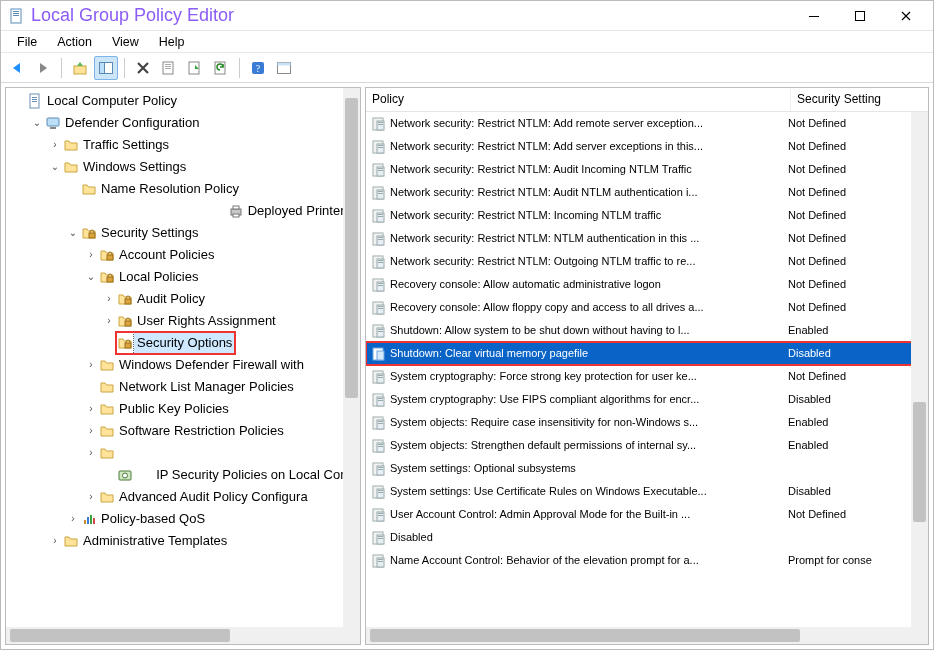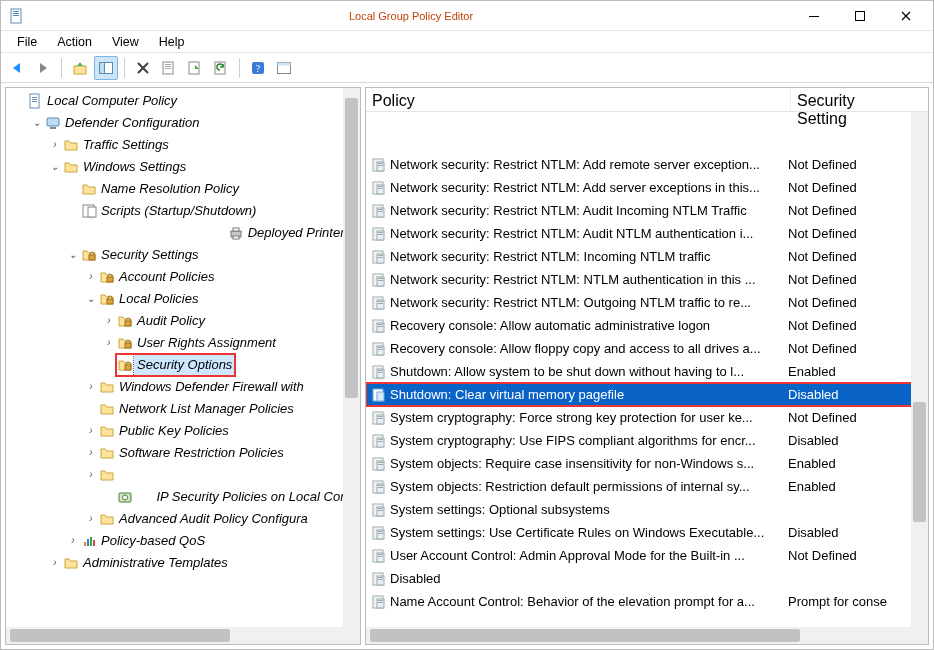--- a/index.html
+++ b/index.html
@@ -23,21 +23,21 @@
     background: #fff;
     border-bottom: 1px solid #e5e5e5;
     display: flex; align-items: center;
     padding: 0 4px;
   }
   .titlebar .app-icon {
     width: 16px; height: 16px;
     margin: 0 6px 0 4px;
     display:flex; align-items:center; justify-content:center;
   }
-  .titlebar .title { flex: 1; font-size: 11px; color:#c2410c;text-align:center; }
+  .titlebar .title { flex: 1; font-size: 18px; color:#8b5cf6; }
   .titlebar .winbtn {
     width: 46px; height: 30px;
     display:flex; align-items:center; justify-content:center;
     color:#000;
   }
   
   .menubar {
     height: 22px;
     display:flex; align-items:center;
     padding: 0 6px;
@@ -111,32 +111,31 @@
   
   .list-header {
     display:flex;
     border-bottom:1px solid #e5e5e5;
     background:#fff;
     height:24px;
     padding-right:17px;
   }
   .list-header .col {
     padding:4px 6px;
-    font-size:16px;
+    font-size:12px;
     border-right:1px solid #eee;
   }
   .list-header .col.policy { flex:1; }
   .list-header .col.setting { width:120px; border-right:none;}
   
   .tree {
     padding:2px 2px 20px 2px;
     font-size:13px;
     line-height:22px;
     white-space:nowrap;
-    font-style:italic;
   }
   .tree-row {
     display:flex; align-items:center;
     height:22px;
     padding-right:4px;
   }
   .tree-row .twisty {
     width:14px; text-align:center; color:#555; font-size:10px;
     display:inline-block;
   }
@@ -146,24 +145,23 @@
   .tree-row.selected .tlabel {
     background:#cde8ff;
     outline:1px dotted #666;
   }
   .redbox {
     outline:2.5px solid #e33;
     outline-offset:-1px;
   }
   
   .plist {
-    font-size:13px;
+    font-size:11px;
     line-height:23px;
     padding-bottom:20px;
-    margin-top:41px;
   }
   .prow {
     display:flex; align-items:center;
     height:23px;
     padding-right:20px;
   }
   .prow .picon { width:22px; display:inline-flex; align-items:center; justify-content:center; margin-left:2px;}
   .prow .pname { flex:1; overflow:hidden; text-overflow:ellipsis; white-space:nowrap; padding-right:6px;}
   .prow .psetting { width:120px; overflow:hidden; text-overflow:ellipsis; white-space:nowrap;}
   .prow.selected {
@@ -326,30 +324,20 @@
               <span class="tlabel">Windows Settings</span>
             </div>
             <div class="tree-row" style="padding-left: 58px;">
               <span class="twisty blank">·</span>
               <span class="ticon">
                 <svg width="16" height="16">
                   <path d="M2 4 h4 l1.5 2 H14 v7 H2 Z" fill="#ffe39b" stroke="#caa63f"></path>
                 </svg>
               </span>
               <span class="tlabel">Name Resolution Policy</span>
-            </div>
-            <div class="tree-row" style="padding-left: 58px;">
-              <span class="twisty blank">·</span>
-              <span class="ticon">
-                <svg width="16" height="16">
-                  <rect x="2" y="2" width="11" height="12" fill="#fff" stroke="#888"></rect>
-                  <rect x="7" y="4" width="8" height="10" fill="#fff" stroke="#888"></rect>
-                </svg>
-              </span>
-              <span class="tlabel">Scripts (Startup/Shutdown)</span>
             </div>
             <div class="tree-row" style="padding-left: 58px; justify-content: flex-end;">
               <span class="twisty blank">·</span>
               <span class="ticon">
                 <svg width="16" height="16">
                   <rect x="3" y="6" width="10" height="6" fill="#c8c8c8" stroke="#777"></rect>
                   <rect x="5" y="3" width="6" height="3" fill="#fff" stroke="#777"></rect>
                   <rect x="5" y="11" width="6" height="3" fill="#fff" stroke="#777"></rect>
                 </svg>
               </span>
@@ -707,21 +695,21 @@
             <div class="prow">
               <span class="picon">
                 <svg width="16" height="16">
                   <rect x="2" y="2" width="10" height="12" fill="#fdfdfd" stroke="#9aa"></rect>
                   <rect x="3" y="3" width="8" height="10" fill="#f1f1f1"></rect>
                   <rect x="6" y="5" width="7" height="9" fill="#e7eef5" stroke="#9aa"></rect>
                   <rect x="7" y="6" width="5" height="1" fill="#9aa"></rect>
                   <rect x="7" y="8" width="5" height="1" fill="#9aa"></rect>
                 </svg>
               </span>
-              <span class="pname">System objects: Restriction default permissions of internal sy...</span>
+              <span class="pname">System objects: Strengthen default permissions of internal sy...</span>
               <span class="psetting">Enabled</span>
             </div>
             <div class="prow">
               <span class="picon">
                 <svg width="16" height="16">
                   <rect x="2" y="2" width="10" height="12" fill="#fdfdfd" stroke="#9aa"></rect>
                   <rect x="3" y="3" width="8" height="10" fill="#f1f1f1"></rect>
                   <rect x="6" y="5" width="7" height="9" fill="#e7eef5" stroke="#9aa"></rect>
                   <rect x="7" y="6" width="5" height="1" fill="#9aa"></rect>
                   <rect x="7" y="8" width="5" height="1" fill="#9aa"></rect>

